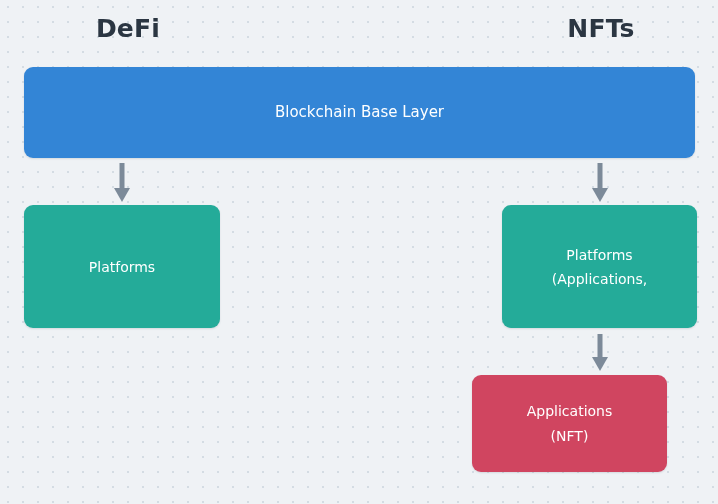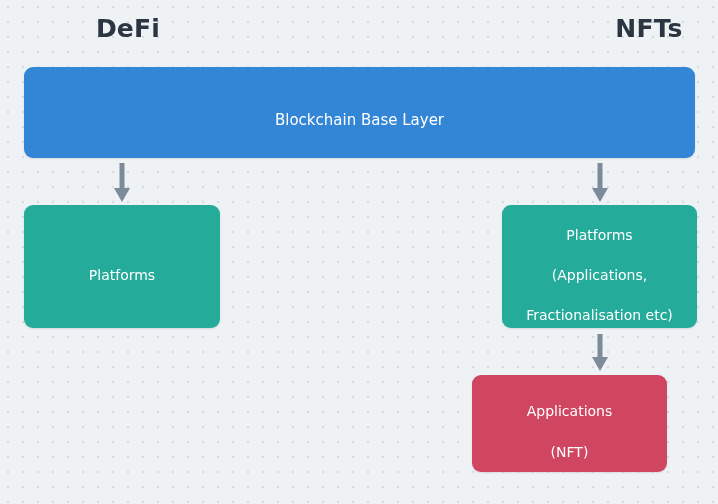--- a/index.html
+++ b/index.html
@@ -31,40 +31,39 @@
     position: absolute;
     color: #2b3642;
     font-weight: bold;
     font-size: 25px;
     letter-spacing: 0.2px;
     line-height: 1;
     white-space: nowrap;
     transform: translateX(-50%);
   }
   #title-defi { left: 128px; top: 16px; }
-  #title-nfts { left: 601px; top: 16px; margin-left: 48px; }
+  #title-nfts { left: 601px; top: 16px; }
 
   
   .node {
     position: absolute;
     box-sizing: border-box;
     display: flex;
     flex-direction: column;
     align-items: center;
     justify-content: center;
     text-align: center;
     color: #ffffff;
     border-radius: 9px;
     padding: 4px 8px;
     box-shadow: 0 1px 2px rgba(40,55,70,0.13);
   }
   .node .line {
     display: block;
     white-space: nowrap;
-    margin-top: 16px;
   }
 
   
   #node-base {
     left: 24px;
     top: 67px;
     width: 671px;
     height: 91px;
     background-color: #3385d6;
     font-size: 15px;
@@ -141,21 +140,20 @@
     </svg>
   </div>
 
   <div class="node" id="node-defi-platforms">
     <span class="line">Platforms</span>
   </div>
 
   <div class="node" id="node-nft-platforms">
     <span class="line">Platforms</span>
     <span class="line">(Applications,</span>
-    <span class="line">Fractionalisation etc)</span>
   </div>
 
   <div class="arrow" id="arrow-nftplat-to-apps">
     <svg width="22" height="38" viewBox="0 0 22 38" xmlns="http://www.w3.org/2000/svg">
       <rect x="8.5" y="0" width="5" height="24" fill="#7c8a99"></rect>
       <polygon points="3,23 19,23 11,37" fill="#7c8a99"></polygon>
     </svg>
   </div>
 
   <div class="node" id="node-nft-applications">

